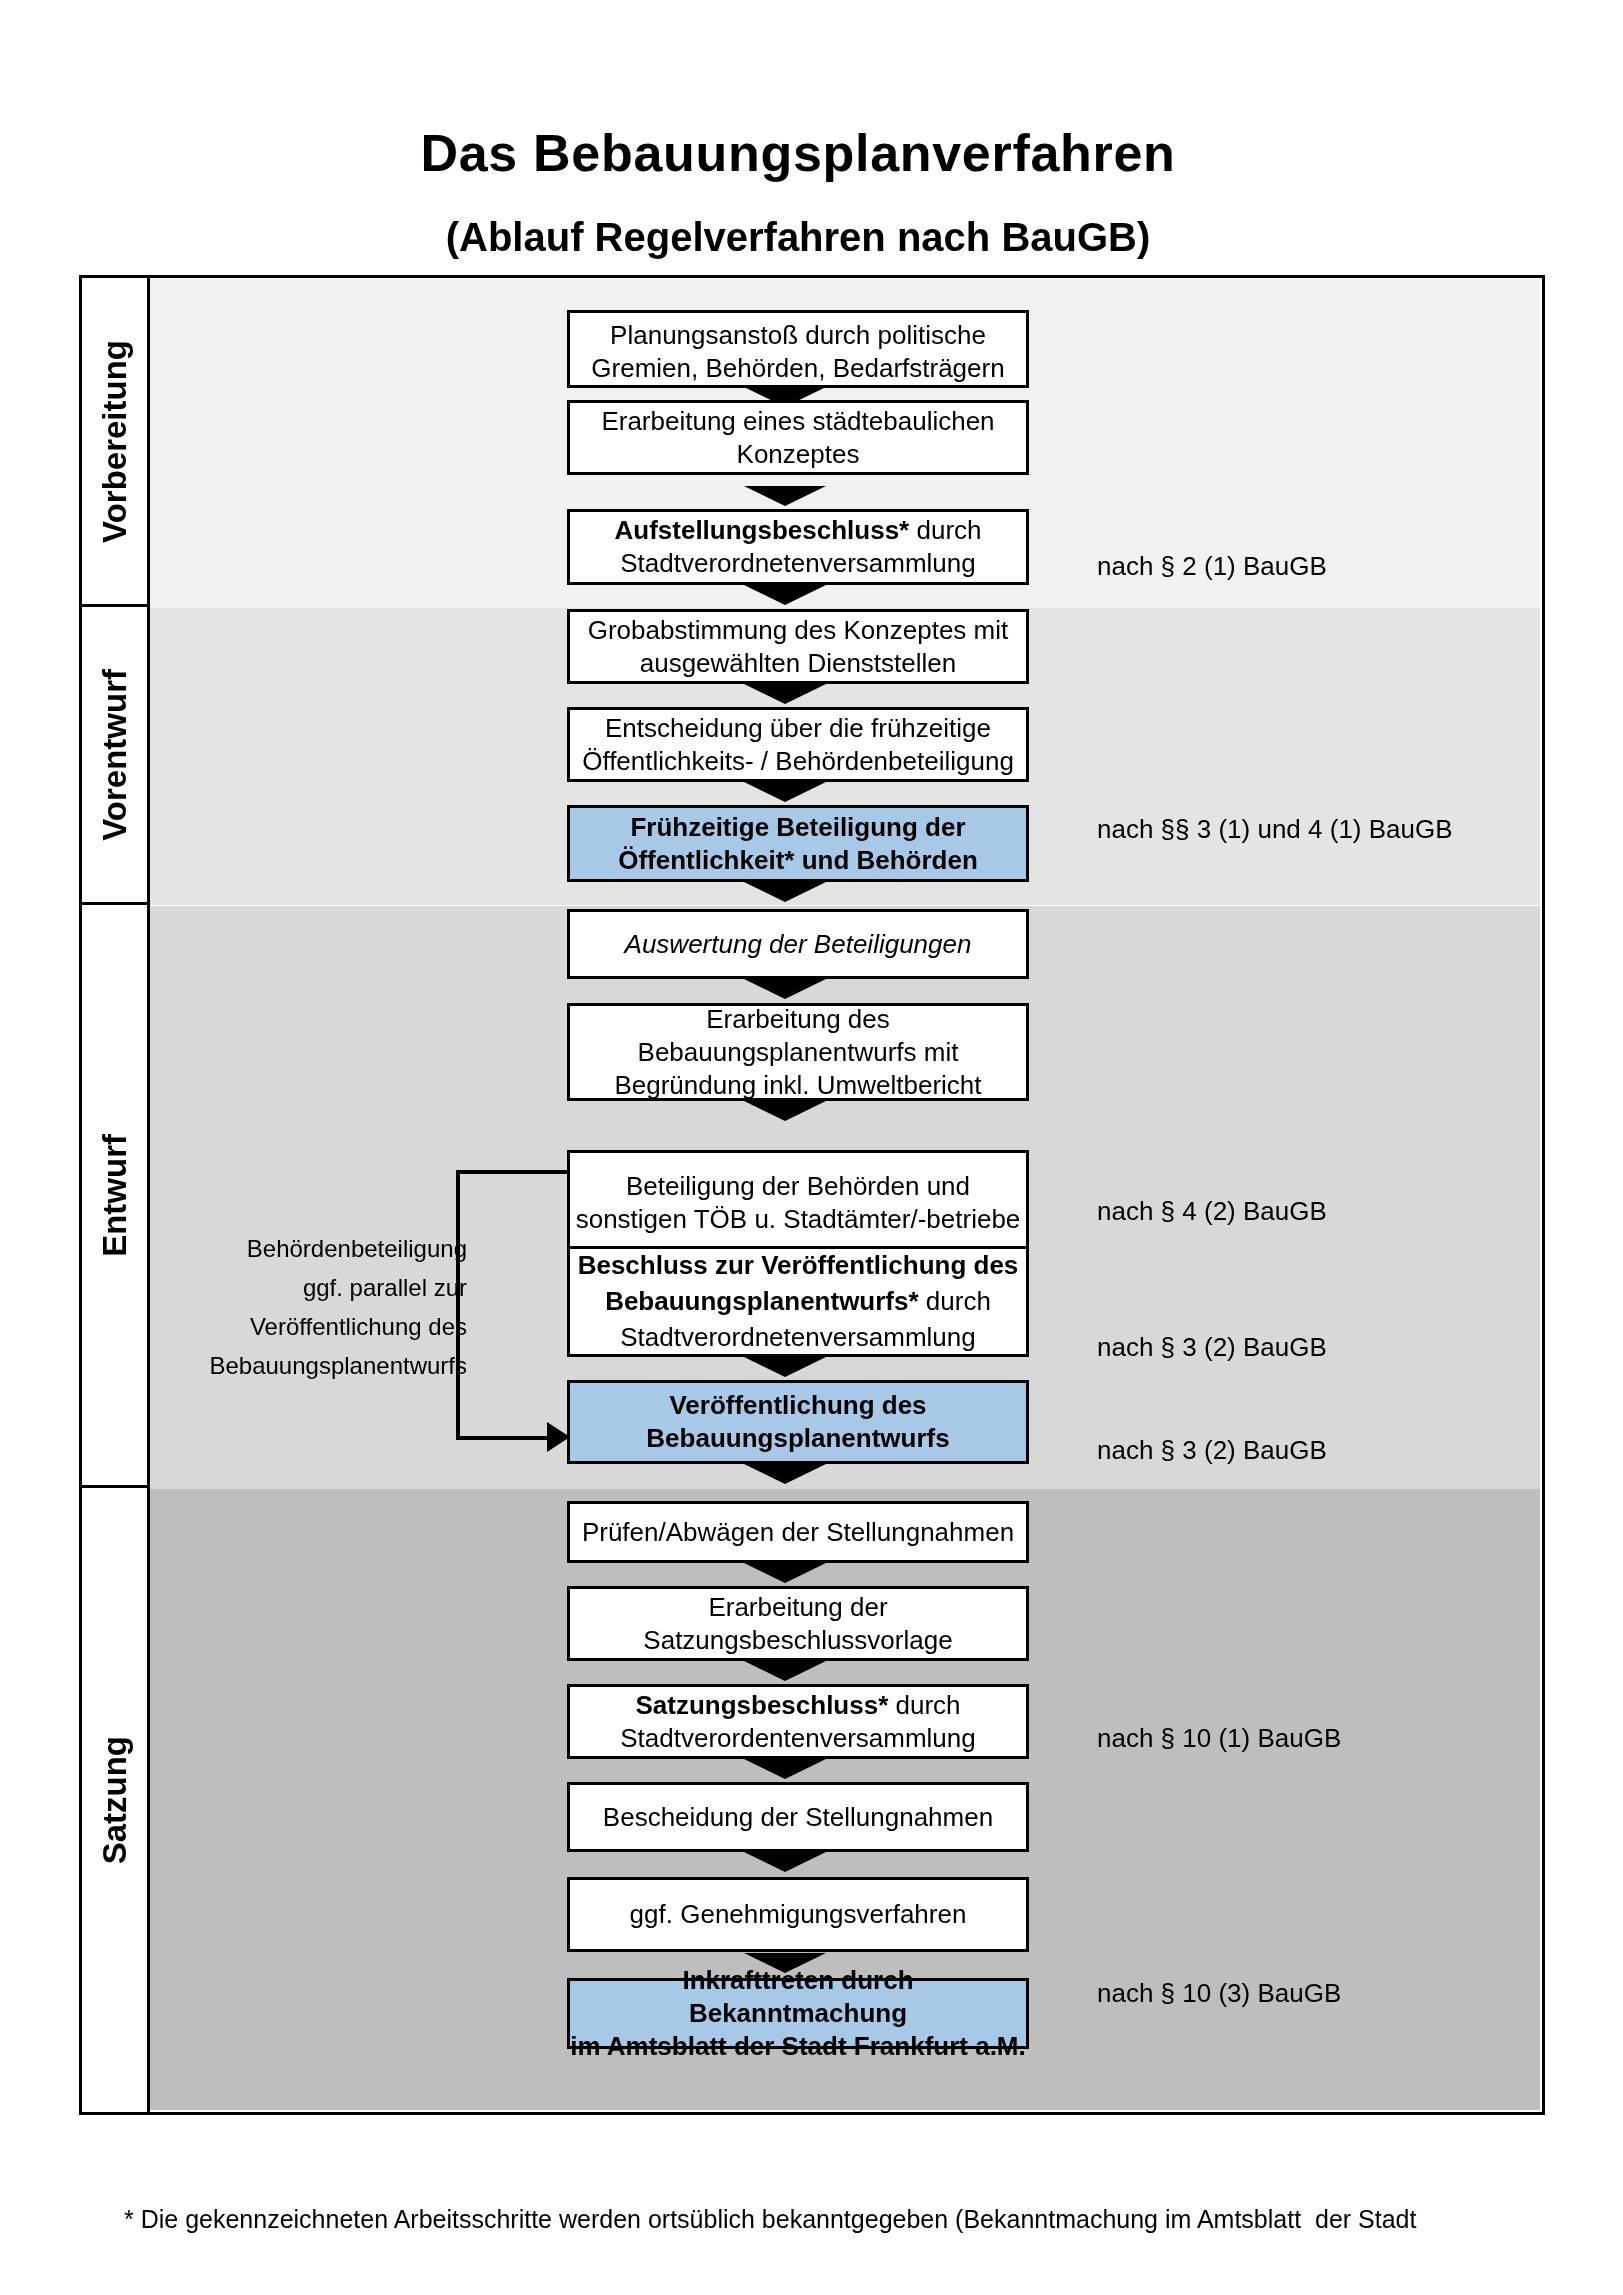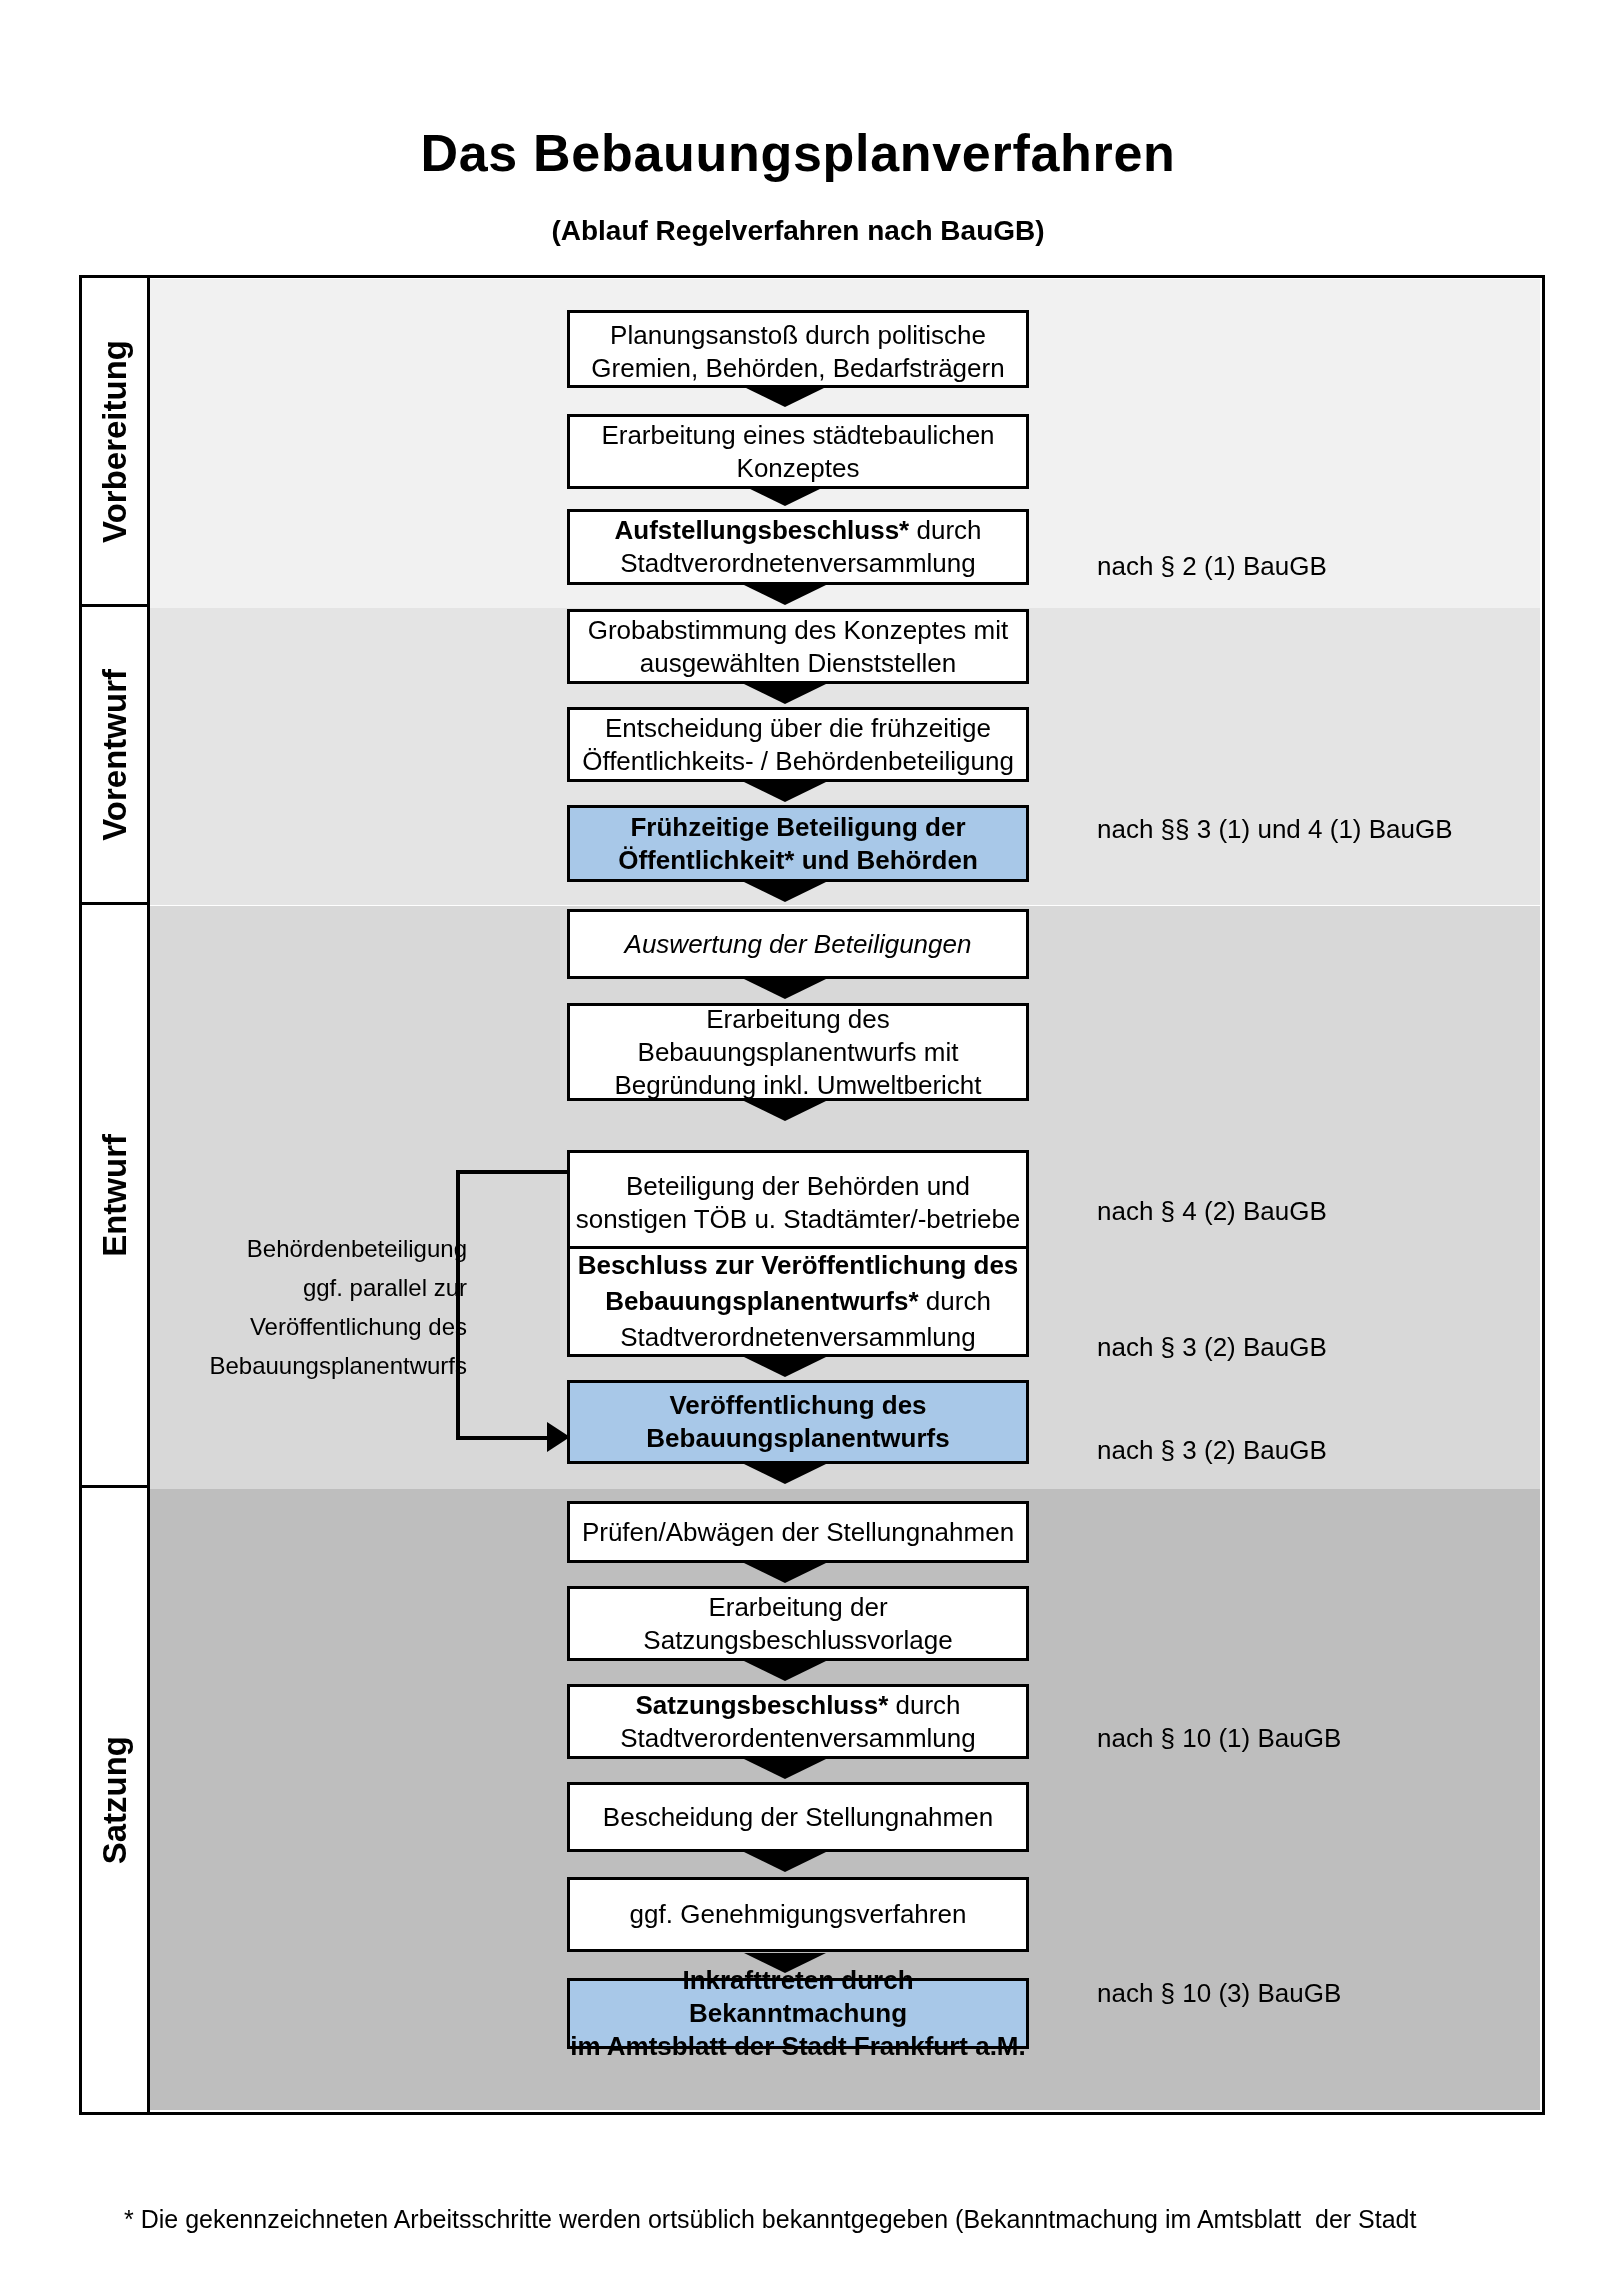--- a/index.html
+++ b/index.html
@@ -3,21 +3,21 @@
 <meta charset="utf-8">
 <style>
   html,body{margin:0;padding:0;background:#ffffff;}
   body{width:1623px;height:2295px;position:relative;overflow:hidden;
        font-family:"Liberation Sans",sans-serif;color:#000;}
   #stage{position:absolute;left:0;top:0;width:1623px;height:2295px;}
 
   .title{position:absolute;left:65px;top:123px;width:1466px;text-align:center;
          font-size:52px;font-weight:bold;letter-spacing:0.7px;}
   .subtitle{position:absolute;left:65px;top:215px;width:1466px;text-align:center;
-            font-size:28px;font-weight:bold;}
+            font-size:40px;font-weight:bold;}
 
   .band{position:absolute;left:82px;width:1458px;}
   .frame{position:absolute;left:79px;top:275px;width:1466px;height:1840px;
          border:3.9px solid #000;box-sizing:border-box;pointer-events:none;z-index:4;}
 
   #phase-col{position:absolute;left:79px;top:275px;width:71px;height:1840px;
              border:3.9px solid #000;box-sizing:border-box;display:flex;
              flex-direction:column;z-index:3;background:#fff;}
   .phase-cell{box-sizing:border-box;border-bottom:3.9px solid #000;background:#fff;
               display:flex;align-items:center;justify-content:center;}
@@ -91,21 +91,21 @@
   <div class="frame"></div>
 
   <div class="footnote">
     <div>* Die gekennzeichneten Arbeitsschritte werden ortsüblich bekanntgegeben (Bekanntmachung im Amtsblatt  der Stadt</div>
     
   </div>
 <div class="box" style="top: 310px; height: 78px; justify-content: flex-end;">
       <div class="ln"><span>Planungsanstoß durch politische</span></div>
       <div class="ln"><span>Gremien, Behörden, Bedarfsträgern</span></div>
     </div>
-    <div class="box" style="top: 414px; height: 75px;">
+    <div class="box" style="top: 400px; height: 75px;">
       <div class="ln"><span>Erarbeitung eines städtebaulichen</span></div>
       <div class="ln"><span>Konzeptes</span></div>
     </div>
     <div class="box" style="top: 509px; height: 76px;">
       <div class="ln"><span class="b">Aufstellungsbeschluss*</span><span> durch</span></div>
       <div class="ln"><span>Stadtverordnetenversammlung</span></div>
     </div>
     <div class="box" style="top: 609px; height: 75px;">
       <div class="ln"><span>Grobabstimmung des Konzeptes mit</span></div>
       <div class="ln"><span>ausgewählten Dienststellen</span></div>

